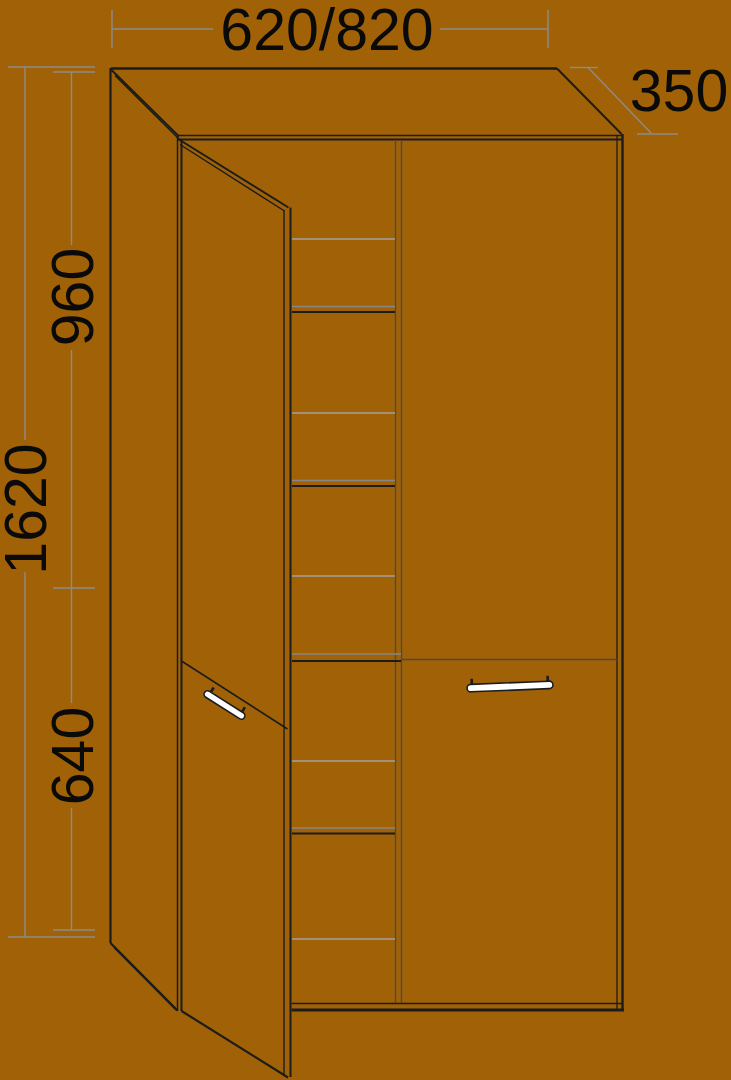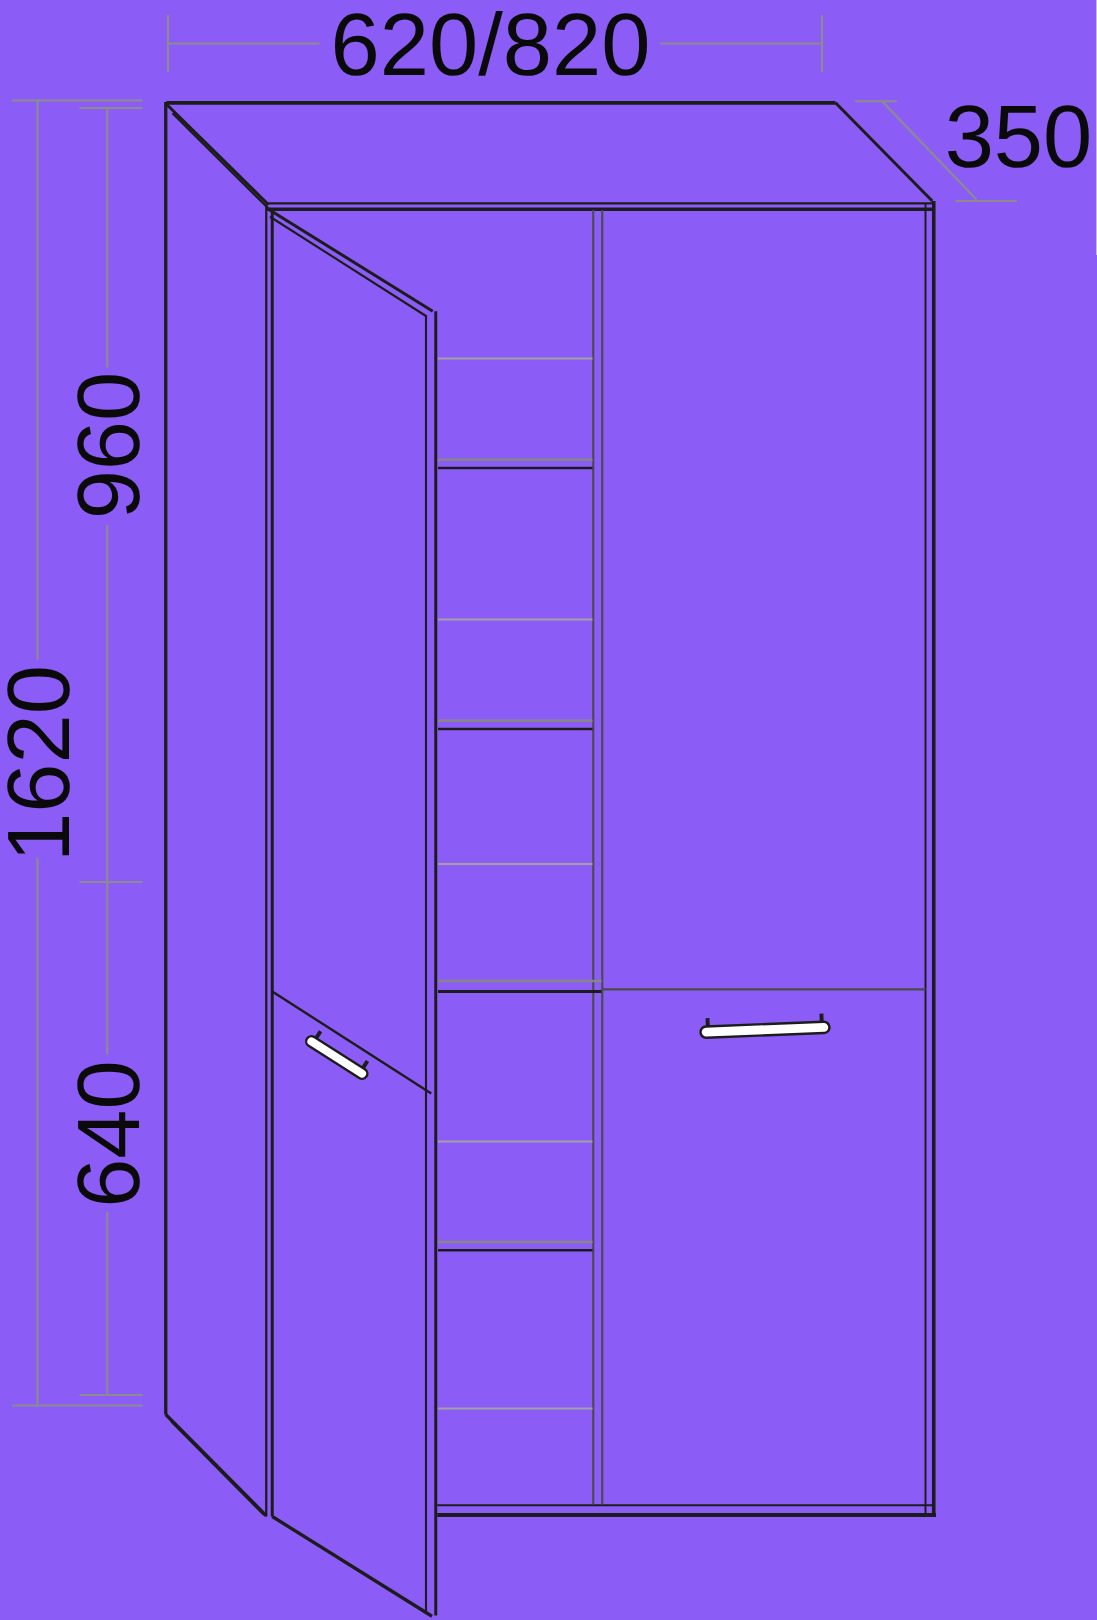--- a/index.html
+++ b/index.html
@@ -4,21 +4,21 @@
 <style>
   html, body {
     margin: 0;
     padding: 0;
     background: #ffffff;
   }
   #stage {
     position: relative;
     width: 731px;
     height: 1080px;
-    background: #8b5cf6;
+    background: #a16207;
     overflow: hidden;
   }
   svg {
     display: block;
     width: 731px;
     height: 1080px;
   }
   .dim-text {
     font-family: "Liberation Sans", "DejaVu Sans", sans-serif;
     font-size: 59px;

